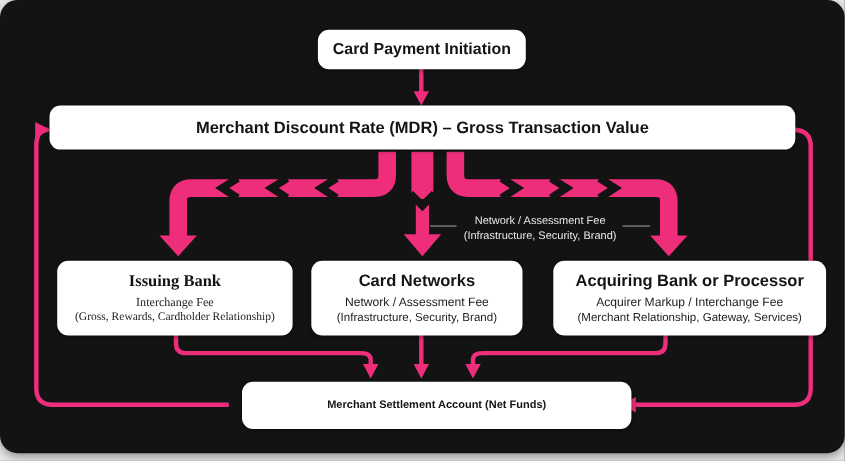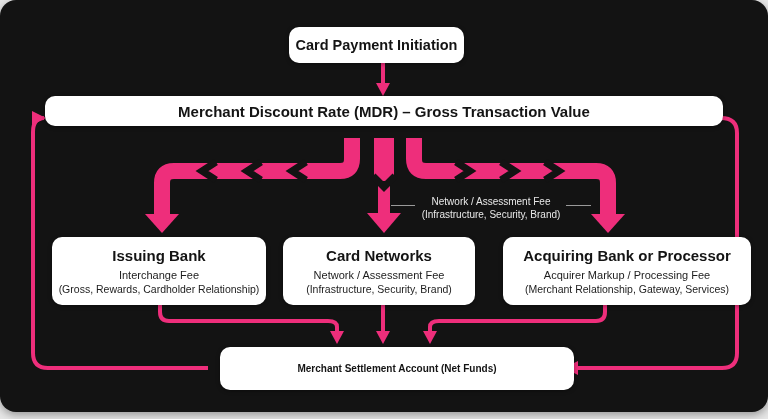--- a/index.html
+++ b/index.html
@@ -27,24 +27,24 @@
     border-radius: 10px;
     color: #141414;
     display: flex;
     flex-direction: column;
     align-items: center;
     justify-content: center;
     text-align: center;
     box-shadow: 0 1px 4px rgba(0,0,0,0.4);
     z-index: 2;
   }
-  .box-top      { left: 289px; top: 27px;  width: 175px; height: 36px; font-size: 14.5px; font-weight: 700; }
-  .box-mdr      { left: 45px;  top: 96px;  width: 678px; height: 30px; font-size: 15px;   font-weight: 700; }
+  .box-top      { left: 289px; top: 27px;  width: 189px; height: 36px; font-size: 14.5px; font-weight: 700; }
+  .box-mdr      { left: 45px;  top: 96px;  width: 678px; height: 40px; font-size: 15px;   font-weight: 700; }
   .box-mid      { top: 237px; height: 68px; padding: 0 2px; box-sizing: border-box; }
-  .box-issuing  { left: 52px;  width: 214px; }
+  .box-issuing  { left: 52px;  width: 214px; font-family: Liberation Serif, serif; }
   .box-networks { left: 283px; width: 192px; }
   .box-acquiring{ left: 503px; width: 248px; }
   .box-settle   { left: 208px; top: 347px; width: 354px; height: 43px; font-size: 10px; font-weight: 700; margin-left: 12px; }
   .mid-title  { font-size: 15px; font-weight: 700; line-height: 18px; margin-bottom: 3px; }
   .mid-fee    { font-size: 11px;  line-height: 14px; color: #1c1c1c; }
   .mid-detail { font-size: 10.5px; line-height: 14px; color: #1c1c1c; }
   .annotation {
     position: absolute;
     left: 405px; top: 196px; width: 172px;
     text-align: center;
@@ -145,21 +145,21 @@
   </div>
 
   <div class="box box-mid box-networks">
     <div class="mid-title">Card Networks</div>
     <div class="mid-fee">Network / Assessment Fee</div>
     <div class="mid-detail">(Infrastructure, Security, Brand)</div>
   </div>
 
   <div class="box box-mid box-acquiring">
     <div class="mid-title">Acquiring Bank or Processor</div>
-    <div class="mid-fee">Acquirer Markup / Processing Fee</div>
+    <div class="mid-fee">Acquirer Markup / Interchange Fee</div>
     <div class="mid-detail">(Merchant Relationship, Gateway, Services)</div>
   </div>
 
   <div class="box box-settle">
     <span>Merchant Settlement Account (Net Funds)</span>
   </div>
 
 </div>
 
 </body></html>

